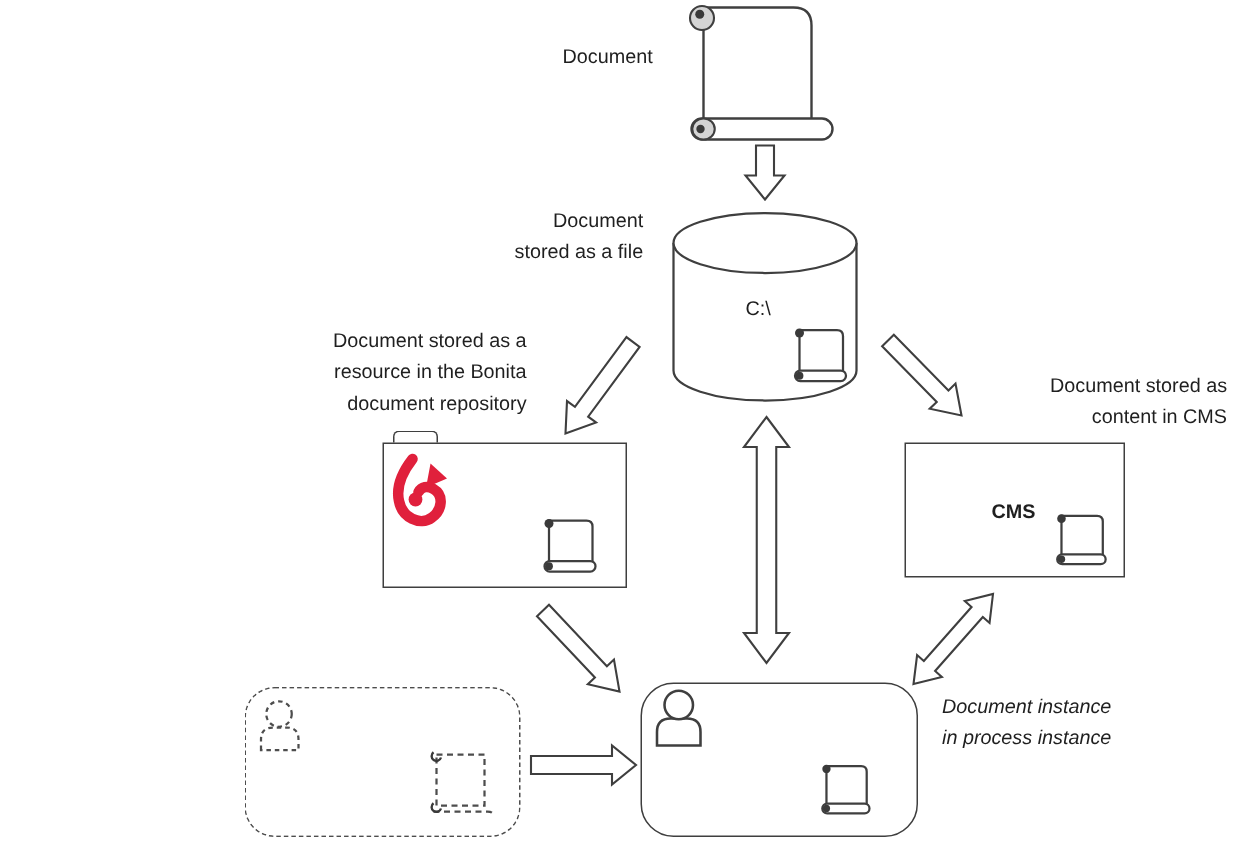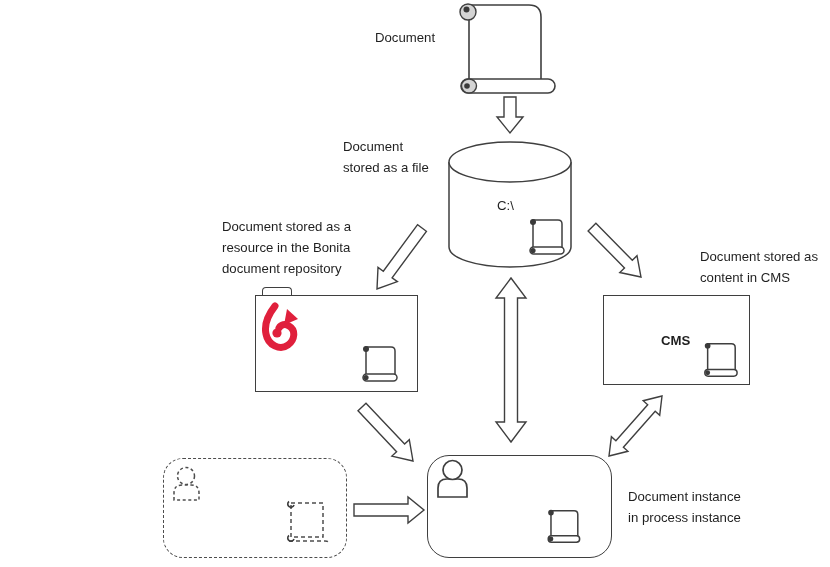--- a/index.html
+++ b/index.html
@@ -6,20 +6,21 @@
     --stroke:#3f3f3f;
     --text:#1f1f1f;
     --red:#e0203c;
     --bg:#ffffff;
   }
   html,body{margin:0;padding:0;background:#fff;}
   #canvas{
     position:relative;width:830px;height:567px;background:var(--bg);
     font-family:"Liberation Sans",sans-serif;color:var(--text);
     overflow:hidden;
+    text-align:right;
   }
   .lbl{
     position:absolute;font-size:13.2px;line-height:21px;
     white-space:pre-line;color:var(--text);
   }
   .abs{position:absolute;}
   .box{
     position:absolute;background:#fff;border:1.5px solid var(--stroke);
     box-sizing:border-box;
   }
@@ -32,21 +33,21 @@
 <div id="canvas">
 
   <div class="lbl" style="left:375px;top:27px;">Document</div>
   <div class="lbl" style="left:343px;top:136px;">Document
 stored as a file</div>
   <div class="lbl" style="left:700px;top:246px;">Document stored as
 content in CMS</div>
   <div class="lbl" style="left:222px;top:216px;">Document stored as a
 resource in the Bonita
 document repository</div>
-  <div class="lbl" style="left:628px;top:486px;">Document instance
+  <div class="lbl" style="left:628px;top:460px;font-style:italic;">Document instance
 in process instance</div>
 
   <svg class="abs shape" style="left:455px;top:2px;" width="102" height="93" viewBox="0 0 102 93">
     <path d="M 14,3 L 74,3 Q 86,3 86,15 L 86,80 L 14,80 Z" fill="#fff" stroke="#3f3f3f" stroke-width="1.6"></path>
     <rect x="6" y="77" width="94" height="14" rx="7" fill="#fff" stroke="#3f3f3f" stroke-width="1.6"></rect>
     <ellipse cx="14" cy="84" rx="7.5" ry="7" fill="#d4d4d4" stroke="#3f3f3f" stroke-width="1.4"></ellipse>
     <circle cx="12" cy="84" r="2.8" fill="#3a3a3a"></circle>
     <circle cx="13" cy="10" r="8" fill="#d4d4d4" stroke="#3f3f3f" stroke-width="1.4"></circle>
     <circle cx="11.5" cy="7.5" r="3" fill="#3a3a3a"></circle>
   </svg>

